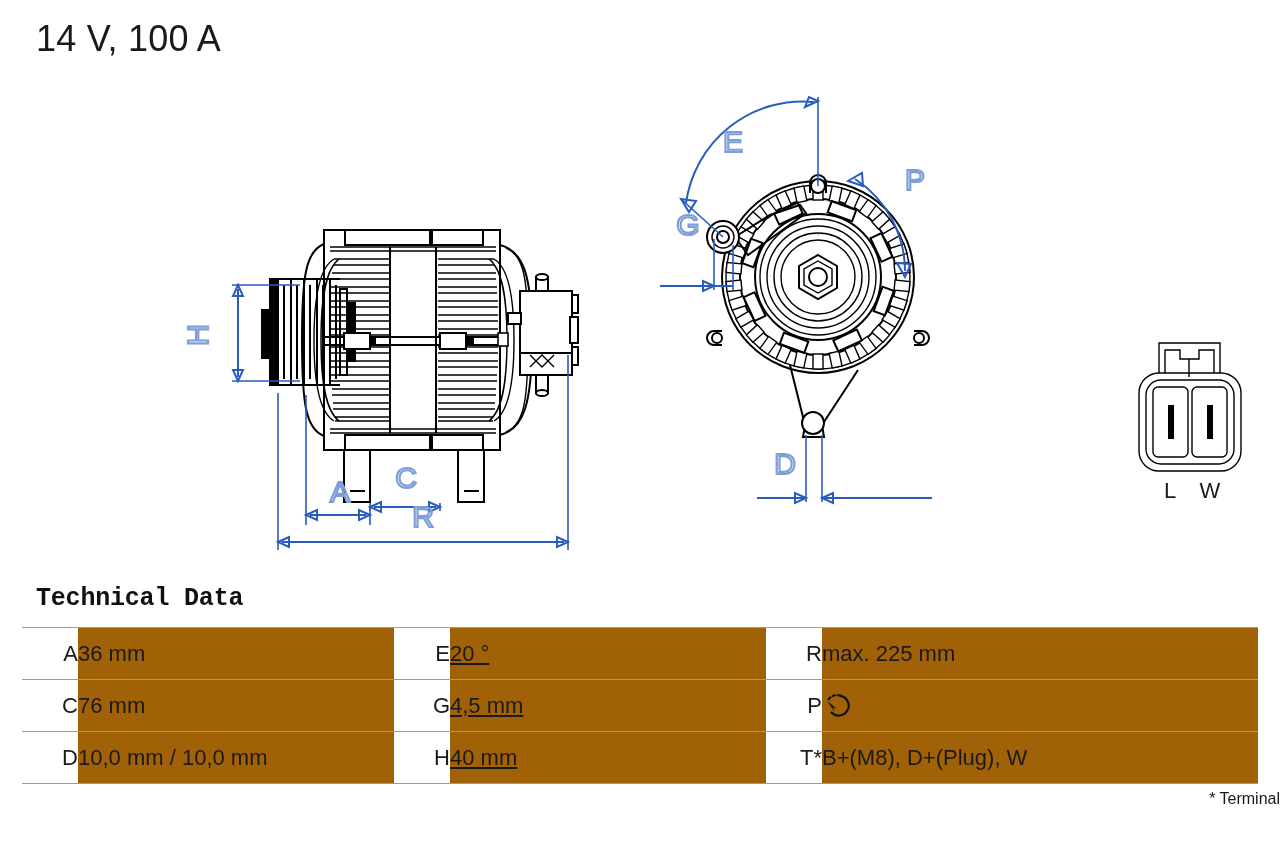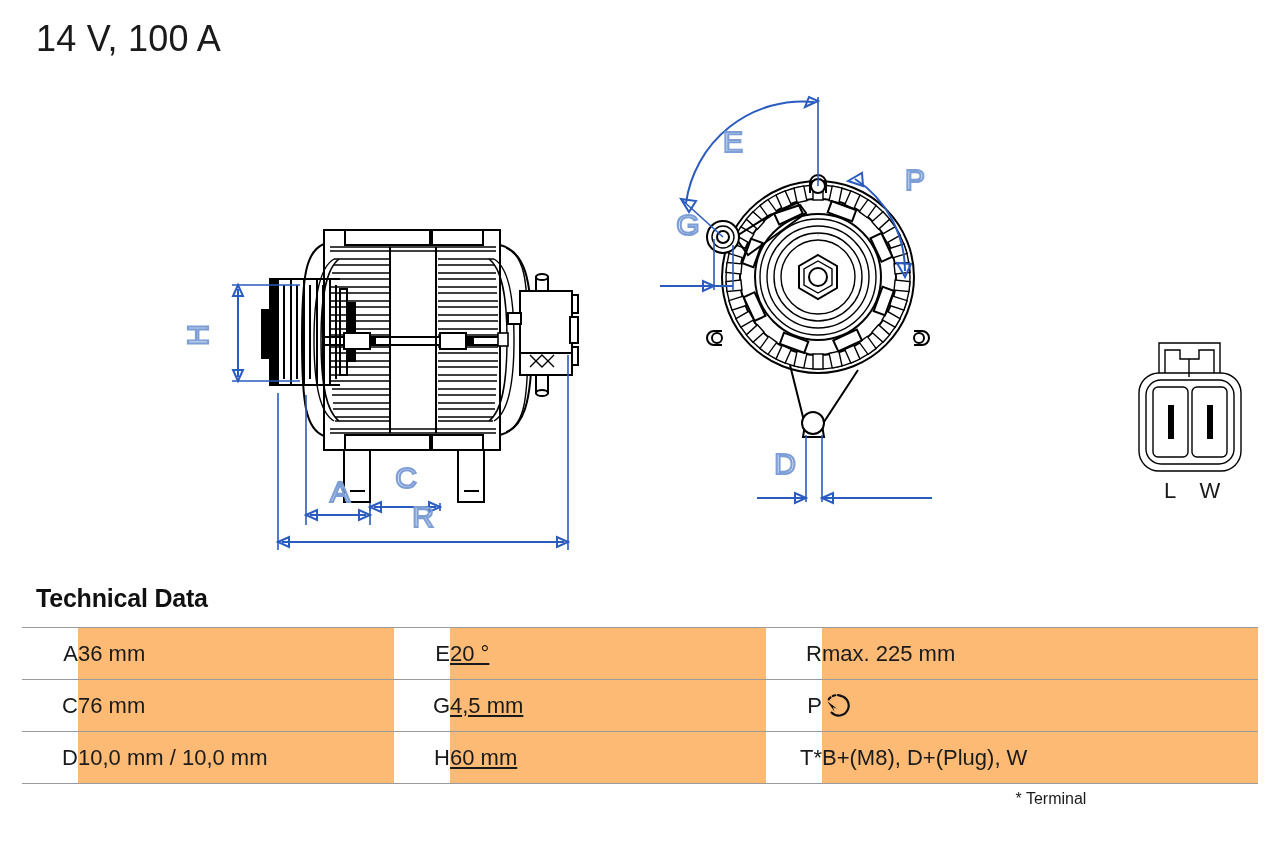--- a/index.html
+++ b/index.html
@@ -46,20 +46,21 @@
     left: 0;
     top: 584px;
     width: 1280px;
   }
   #tech-heading {
     margin: 0 0 14px 36px;
     font-size: 25px;
     font-weight: bold;
     letter-spacing: -0.2px;
     color: #111111;
+    font-family: Liberation Mono, monospace;
   }
 
   table.tech-table {
     border-collapse: collapse;
     margin-left: 22px;
     width: 1236px;
     table-layout: fixed;
   }
   table.tech-table td {
     height: 51px;
@@ -74,41 +75,41 @@
   table.tech-table tr:last-child {
     border-bottom: 1px solid #9a9a9a;
   }
   td.key-cell {
     background: #ffffff;
     text-align: right;
     padding-right: 9px;
     width: 56px;
   }
   td.val-cell {
-    background: #fdba74;
+    background: #a16207;
     text-align: left;
     padding-left: 12px;
   }
   td.val-a { width: 316px; }
   td.val-b { width: 316px; text-decoration: underline; }
   td.val-c { width: 436px; }
 
   
   .rot-icon {
     display: inline-block;
     width: 30px;
     height: 30px;
     vertical-align: middle;
     position: relative;
     top: -1px;
   }
 
   #footnote {
     margin: 6px 0 0 0;
-    text-align: center;
+    text-align: right;
     padding-left: 822px;
     font-size: 16px;
     color: #1a1a1a;
   }
 
   
   .dim-line   { stroke: #2a5bbf; stroke-width: 2; fill: none; }
   .dim-line-thin { stroke: #2a5bbf; stroke-width: 1.6; fill: none; }
   .dim-label  { fill: none; stroke: #7e9fd6; stroke-width: 2.2;
                 font-family: "Liberation Sans", sans-serif; }
@@ -570,21 +571,21 @@
 
               <path d="M5.2 11.2 L12.6 21.8 L11.0 17.2 L14.9 18.6 Z" fill="#111111"></path>
             </svg>
           </span>
         </td>
       </tr>
       <tr>
         <td class="key-cell">D</td>
         <td class="val-cell val-a">10,0 mm / 10,0 mm</td>
         <td class="key-cell">H</td>
-        <td class="val-cell val-b">60 mm</td>
+        <td class="val-cell val-b">40 mm</td>
         <td class="key-cell">T*</td>
         <td class="val-cell val-c">B+(M8), D+(Plug), W</td>
       </tr>
     </tbody>
   </table>
 
   <div id="footnote">* Terminal</div>
 </div>
 
 </body></html>

